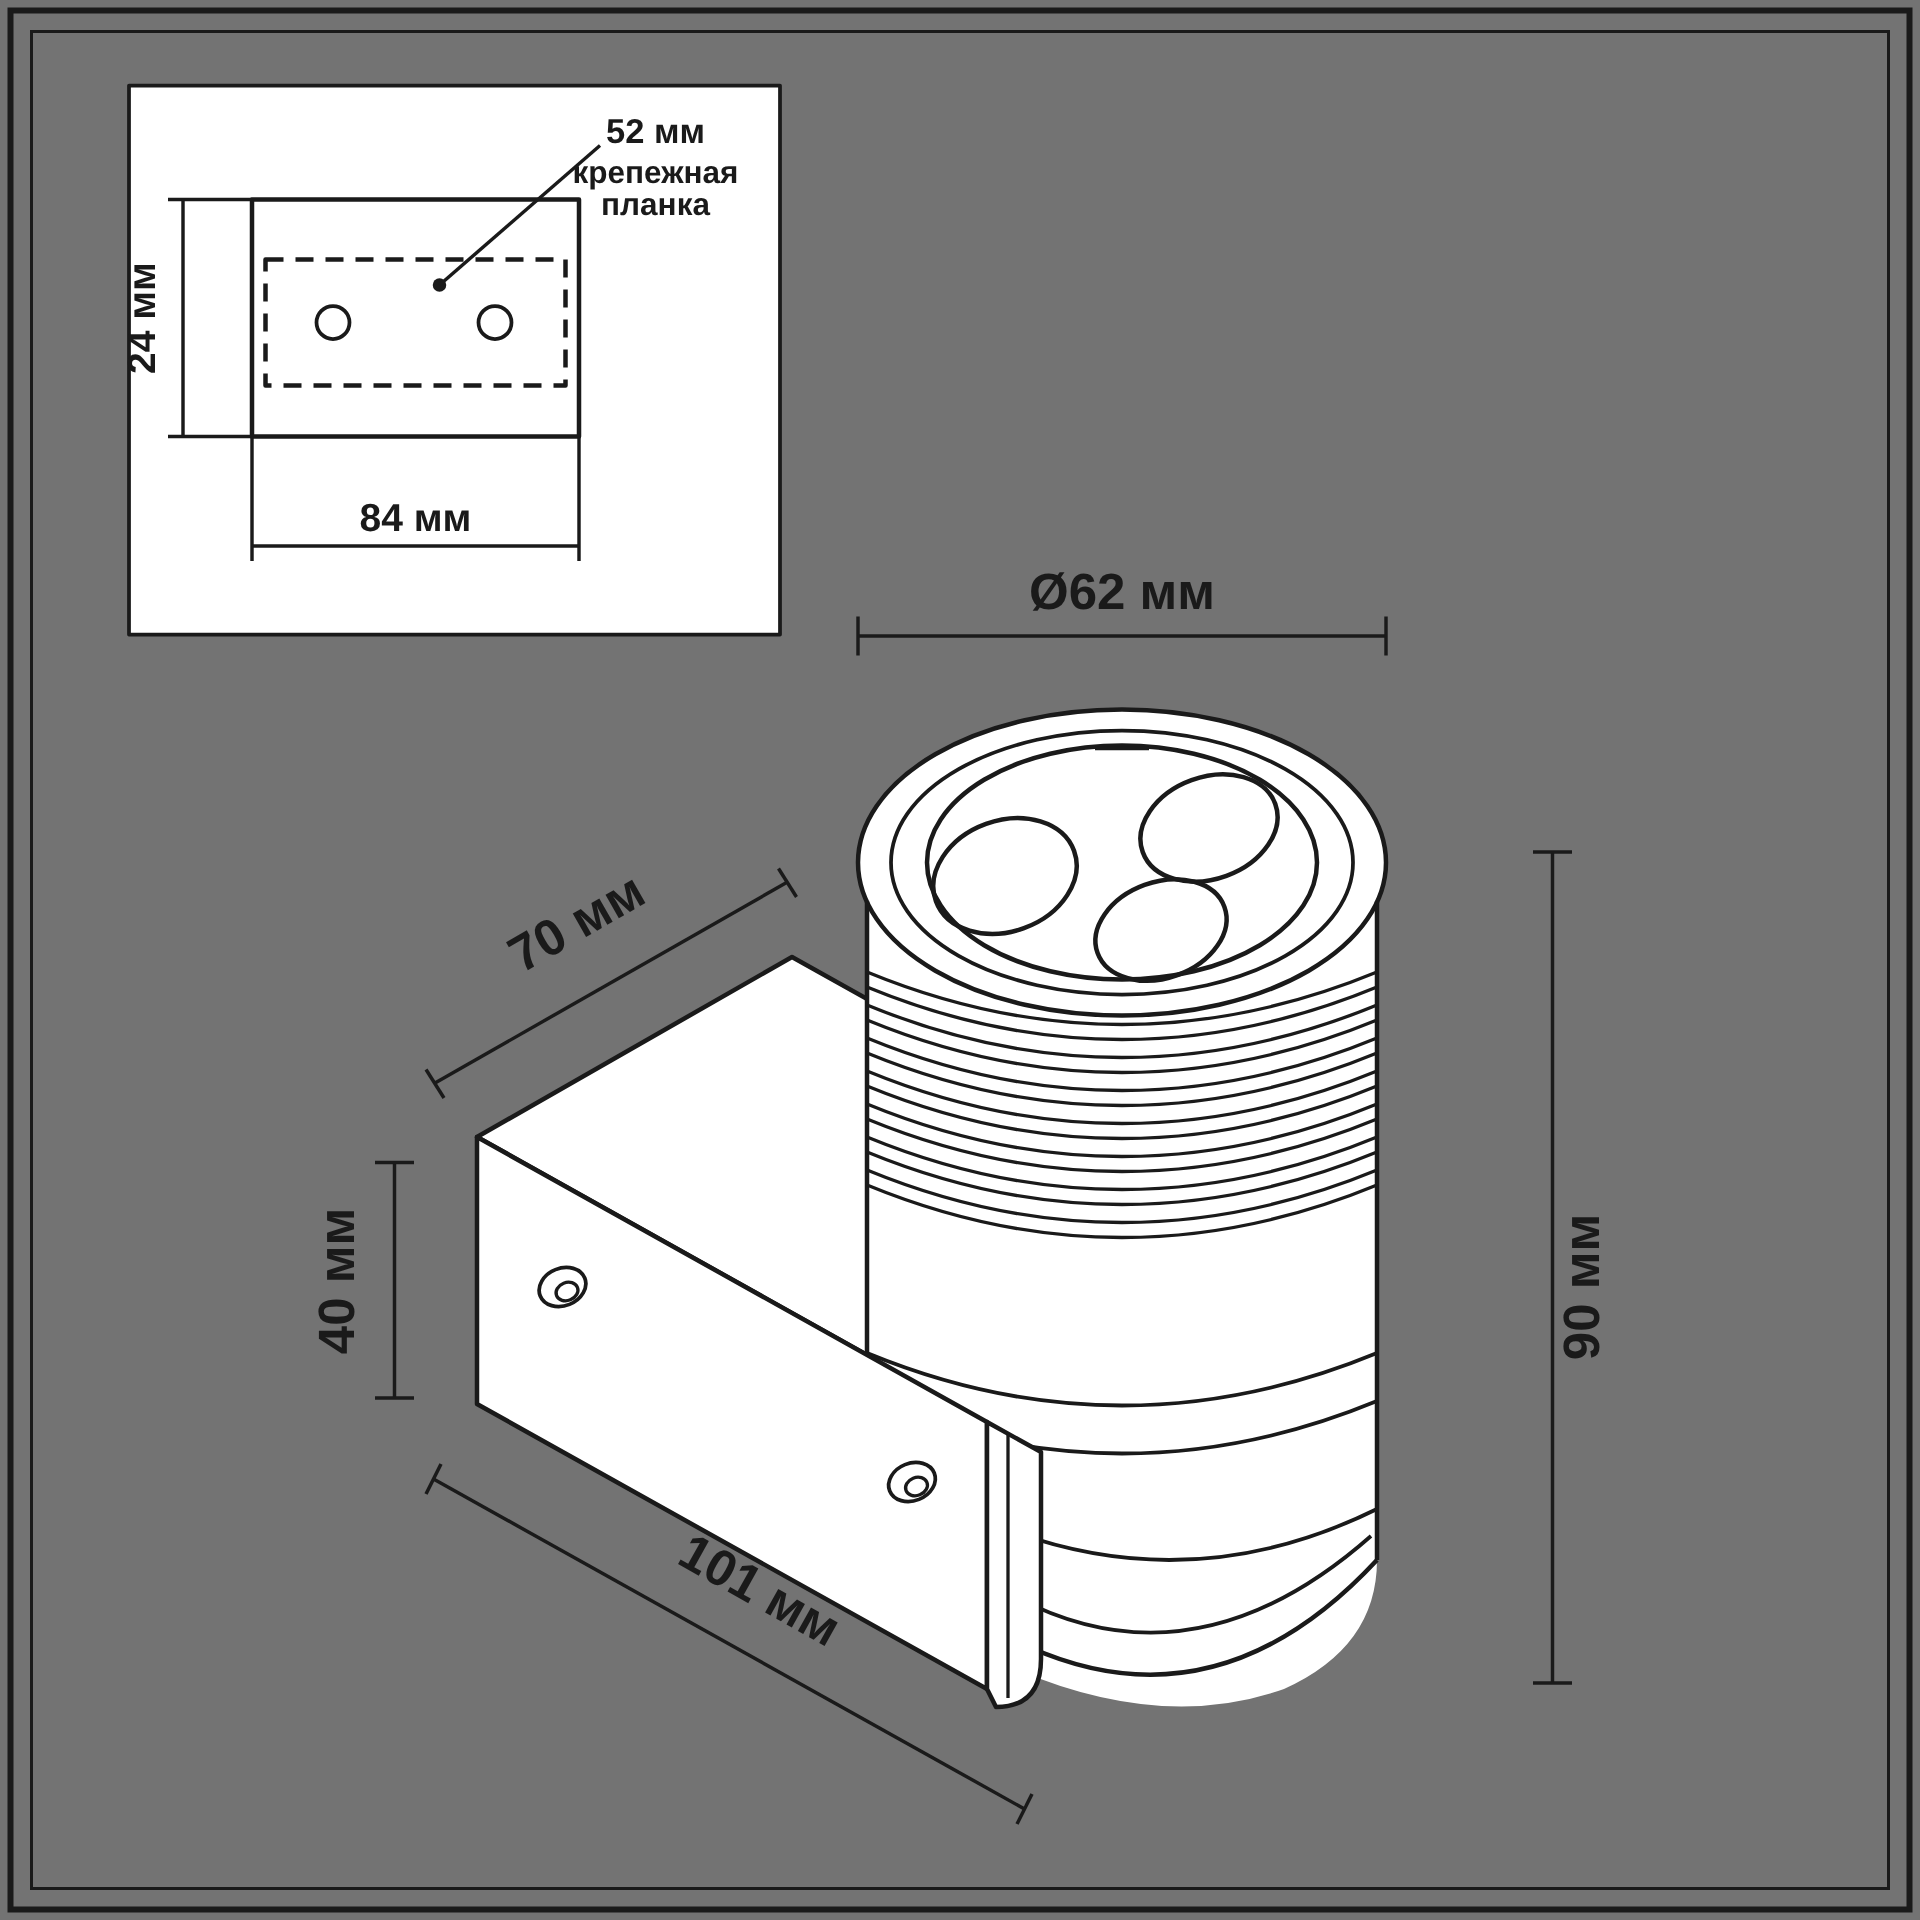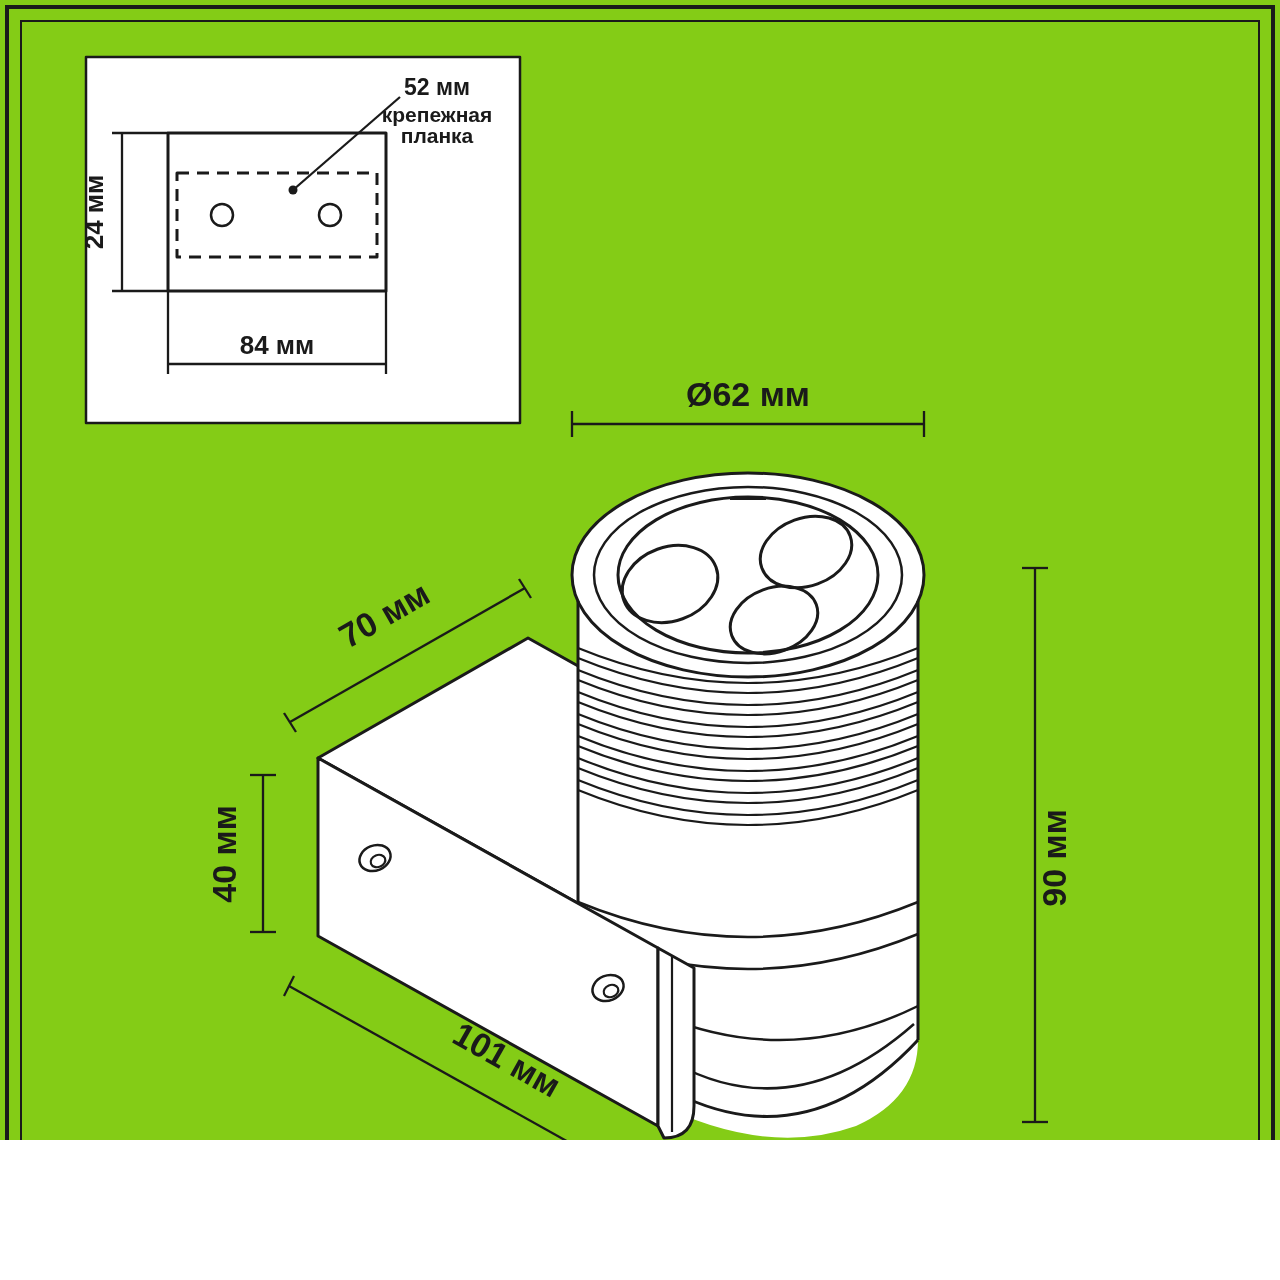--- a/index.html
+++ b/index.html
@@ -1,16 +1,16 @@
 <!DOCTYPE html>
 <html><head>
 <meta charset="utf-8">
 <style>
   html,body { margin:0; padding:0; background:#ffffff; }
-  .canvas { position:relative; width:1280px; height:1140px; background:#84cc16; }
+  .canvas { position:relative; width:1280px; height:1280px; background:#737373; }
   svg { display:block; }
   .s3  { fill:none; stroke:#1a1a1a; stroke-width:3;   stroke-linejoin:round; }
   .s25 { fill:none; stroke:#1a1a1a; stroke-width:2.5; stroke-linejoin:round; }
   .s22 { fill:none; stroke:#1a1a1a; stroke-width:2.2; }
   .dim { fill:none; stroke:#1a1a1a; stroke-width:2.3; }
   .fillw    { fill:#ffffff; stroke:#1a1a1a; stroke-width:3; stroke-linejoin:round; }
   .fillw25  { fill:#ffffff; stroke:#1a1a1a; stroke-width:2.5; stroke-linejoin:round; }
   .fillonly { fill:#ffffff; stroke:none; }
   .dashed { stroke-dasharray:12 8; }
   text { font-family:"Liberation Sans", sans-serif; font-weight:700; fill:#1a1a1a; }

